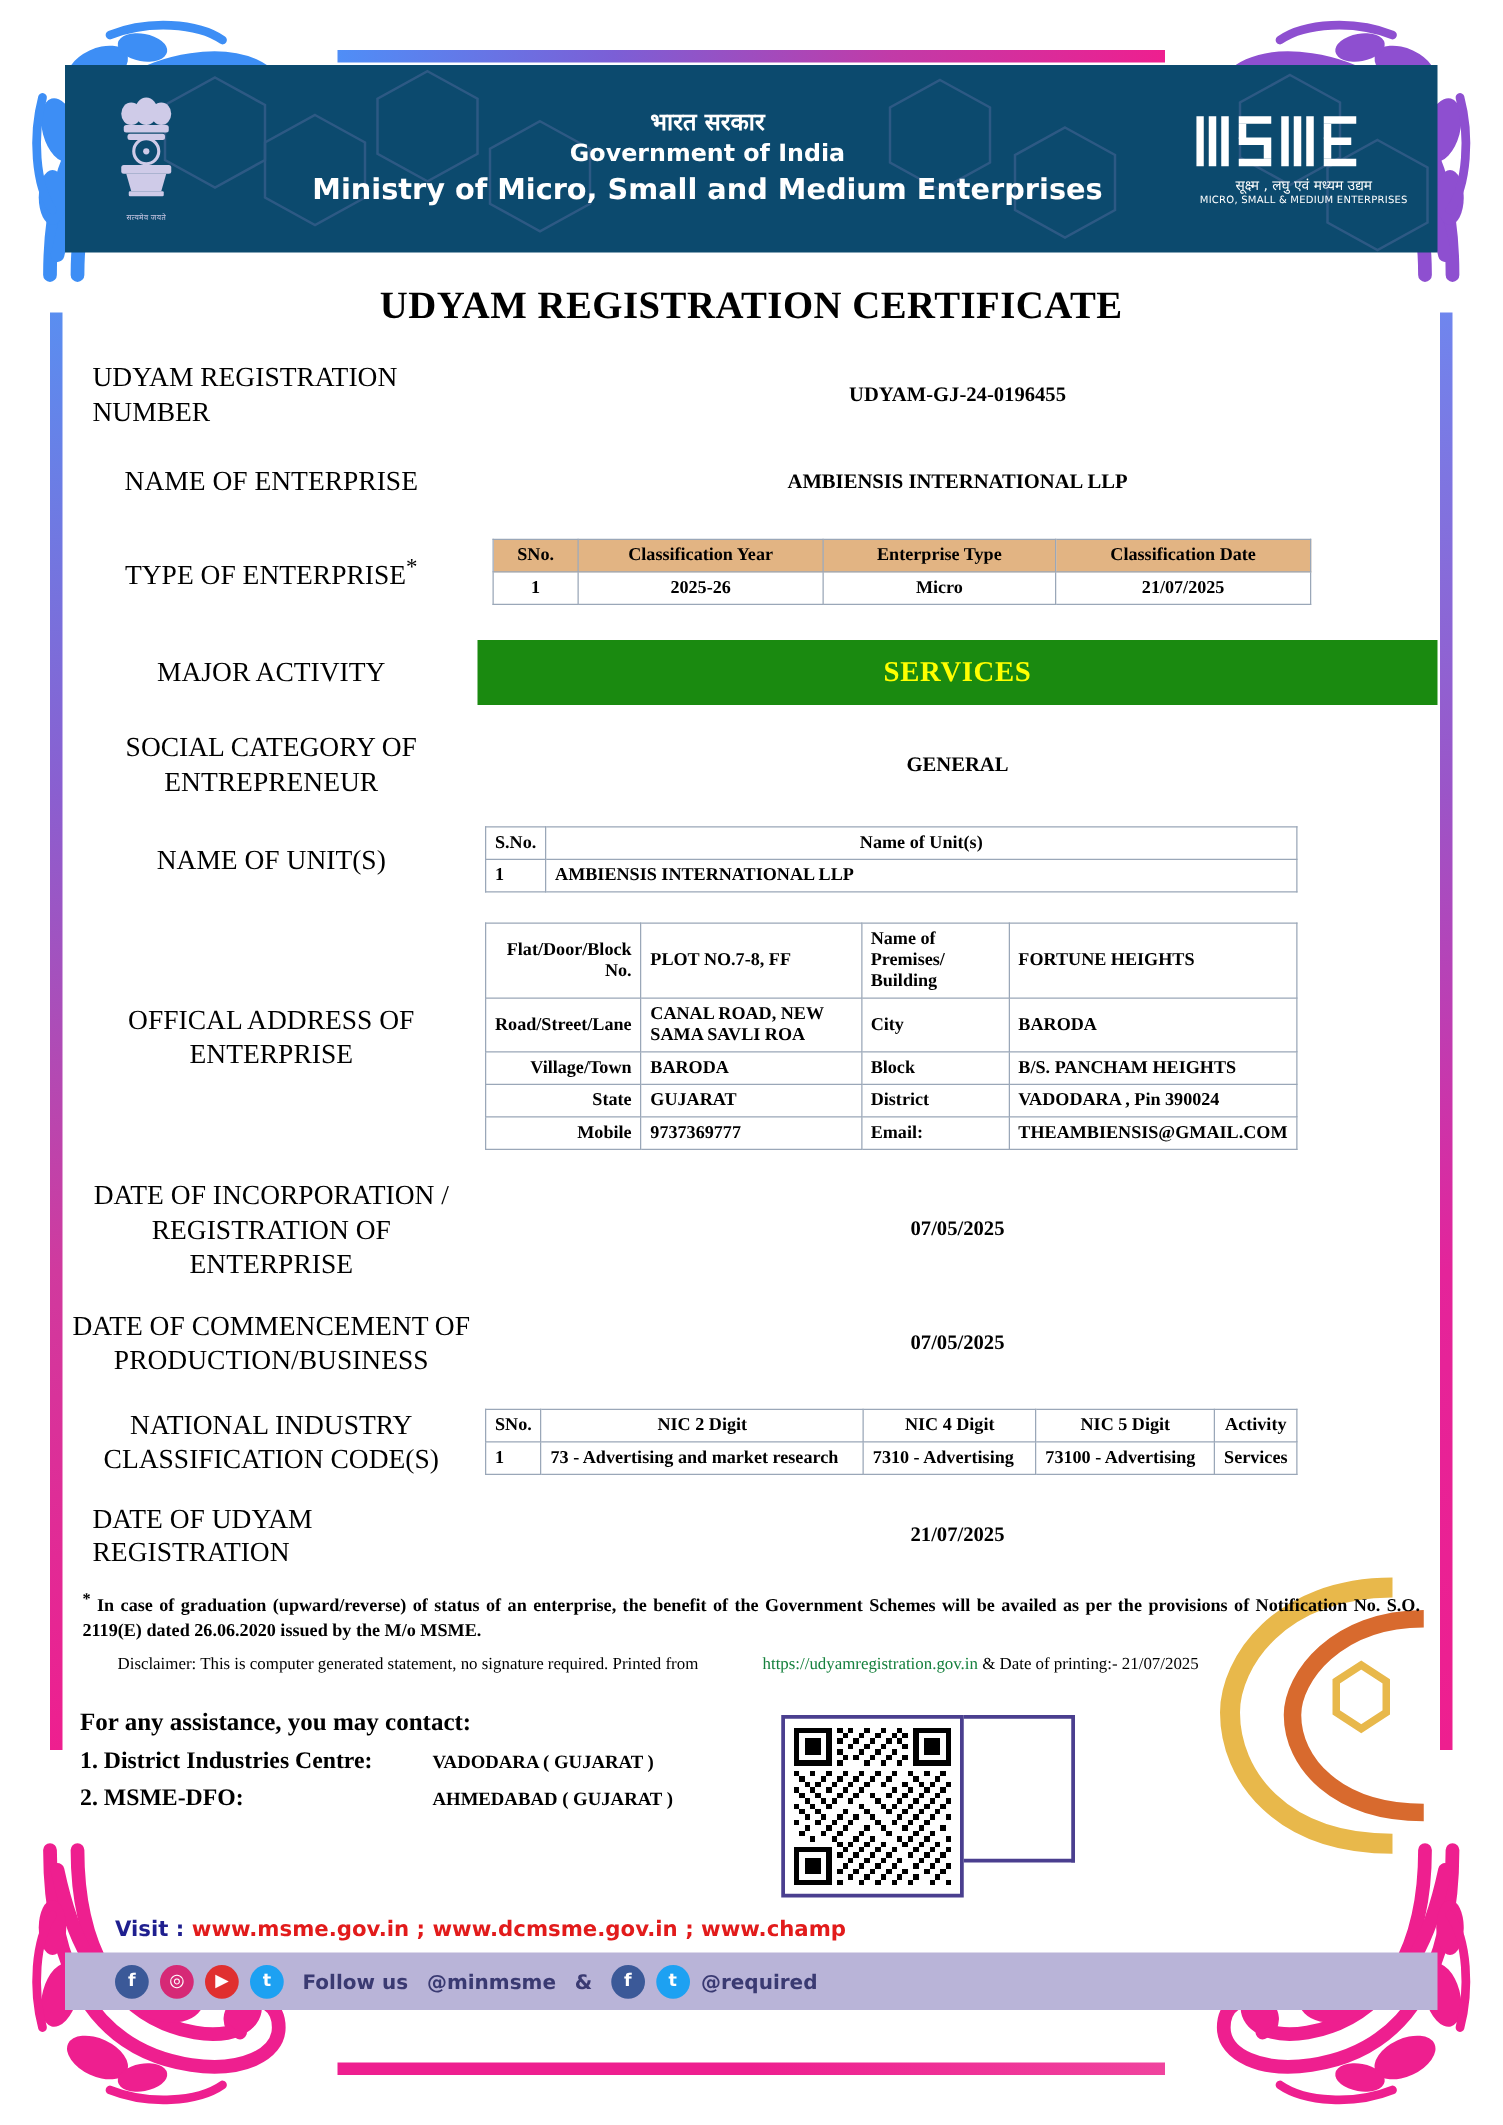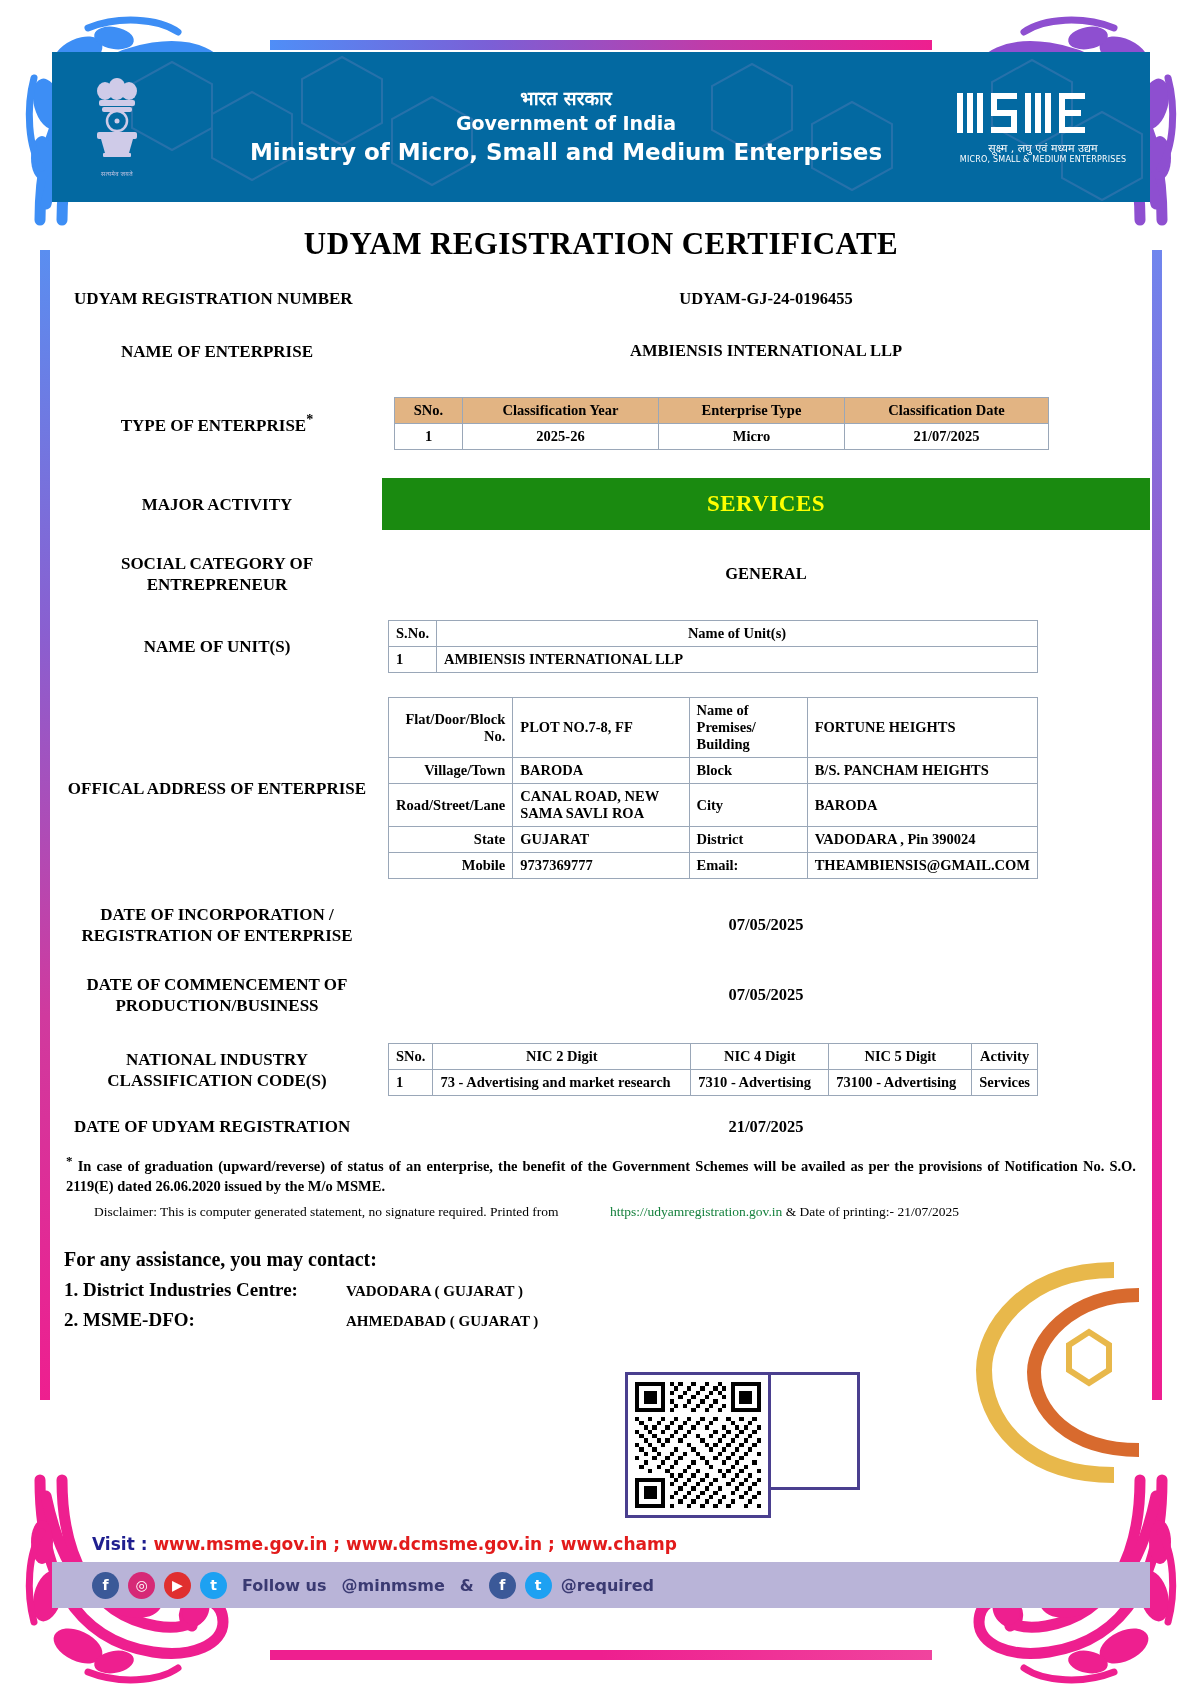--- a/index.html
+++ b/index.html
@@ -45,21 +45,21 @@
     position: absolute;
     left: 52px; top: 52px;
     width: 1098px;
     z-index: 5;
   }
 
   
   .gov-banner {
     position: relative;
     height: 150px;
-    background: #0369a1;
+    background: #0c4a6e;
     overflow: hidden;
     display: flex;
     align-items: center;
   }
   .gov-banner .hexes {
     position: absolute; inset: 0; opacity: .25;
   }
   .emblem {
     position: relative;
     width: 130px;
@@ -99,22 +99,22 @@
 
   
   .row {
     display: flex;
     align-items: center;
     margin-bottom: 4px;
   }
   .row .lbl {
     width: 330px;
     flex: 0 0 330px;
-    font-weight: bold;
-    font-size: 17px;
+    font-weight: normal;
+    font-size: 22px;
     text-align: center;
     line-height: 1.25;
     padding: 0 4px;
   }
   .row .lbl.left { text-align: left; padding-left: 22px; }
   .row .val {
     flex: 1;
     font-weight: bold;
     font-size: 16.5px;
     text-align: center;
@@ -534,30 +534,30 @@
     <div class="val tbl">
       <table class="t tbl-addr">
         <tbody>
           <tr>
             <td class="k1">Flat/Door/Block No.</td>
             <td class="v1">PLOT NO.7-8, FF</td>
             <td class="k2">Name of Premises/ Building</td>
             <td>FORTUNE HEIGHTS</td>
           </tr>
           <tr>
+            <td class="k1">Road/Street/Lane</td>
+            <td class="v1">CANAL ROAD, NEW SAMA SAVLI ROA</td>
+            <td class="k2">City</td>
+            <td>BARODA</td>
+          </tr>
+          <tr>
             <td class="k1">Village/Town</td>
             <td class="v1">BARODA</td>
             <td class="k2">Block</td>
             <td>B/S. PANCHAM HEIGHTS</td>
-          </tr>
-          <tr>
-            <td class="k1">Road/Street/Lane</td>
-            <td class="v1">CANAL ROAD, NEW SAMA SAVLI ROA</td>
-            <td class="k2">City</td>
-            <td>BARODA</td>
           </tr>
           <tr>
             <td class="k1">State</td>
             <td class="v1">GUJARAT</td>
             <td class="k2">District</td>
             <td>VADODARA , Pin 390024</td>
           </tr>
           <tr>
             <td class="k1">Mobile</td>
             <td class="v1">9737369777</td>

